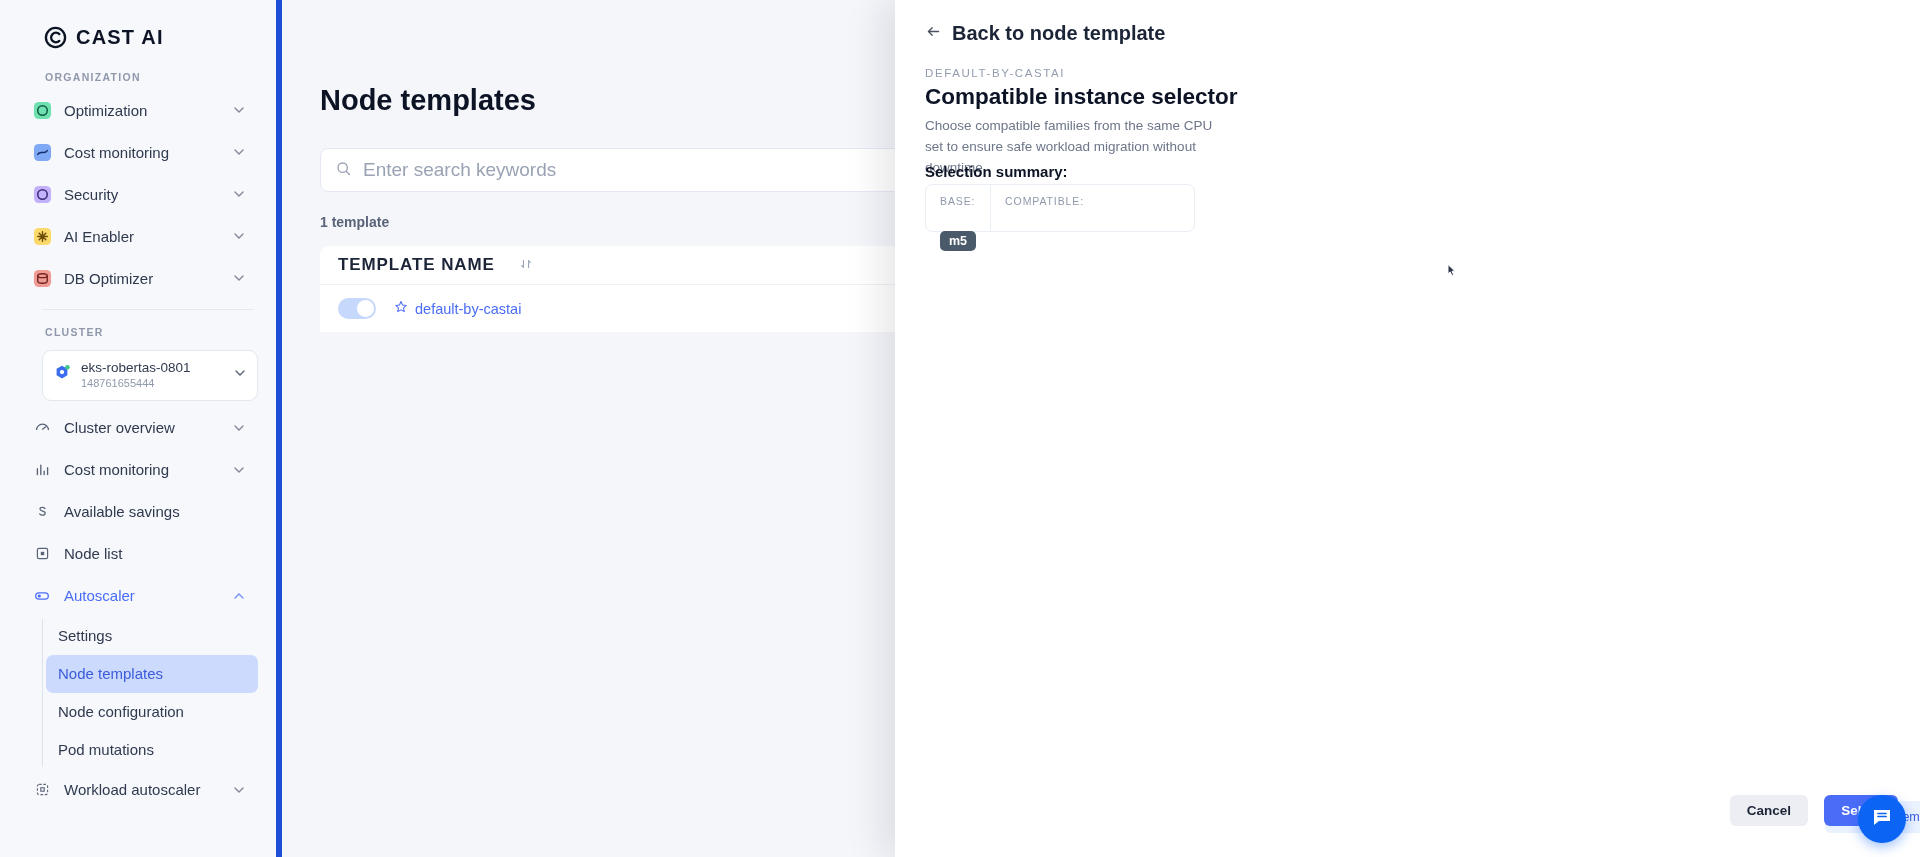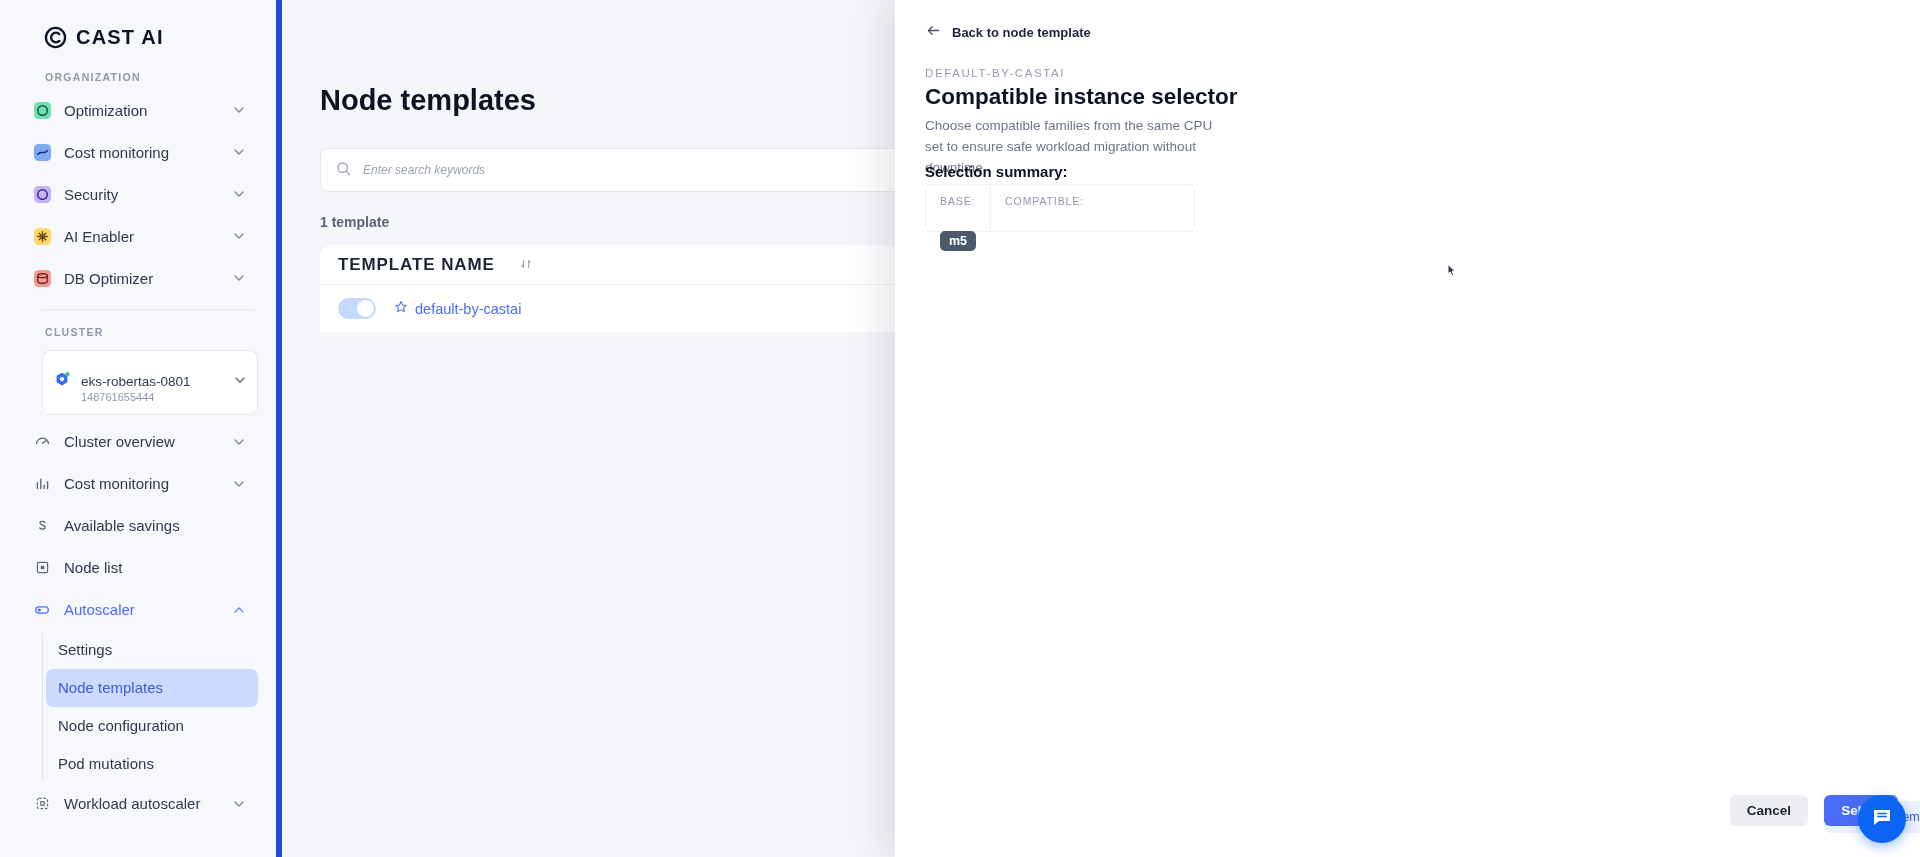--- a/index.html
+++ b/index.html
@@ -45,32 +45,32 @@
     content: ""; position: absolute; left: 42px; top: 2px; bottom: 2px;
     width: 1px; background: #dde3ee;
   }
   .divider { height: 1px; background: #e3e8f1; margin: 10px 22px 0 42px; }
   .cluster-card {
     display: flex; align-items: center; gap: 10px;
     margin: 6px 18px 0 42px; padding: 9px 10px;
     background: #fff; border: 1px solid #e2e7f0; border-radius: 9px; cursor: pointer;
   }
   .cluster-card .meta { flex: 1 1 auto; line-height: 1.25; }
-  .cluster-card .cname { font-size: 13.5px; color: #2f3a4f; margin-top: 14px; }
+  .cluster-card .cname { font-size: 13.5px; color: #2f3a4f; }
   .cluster-card .cid { font-size: 11px; color: #8f98ab; }
 
   
   .main { position: absolute; left: 282px; top: 0; right: 0; height: 857px; background: #f4f6fa; }
   .page-title { position: absolute; left: 38px; top: 84px; font-size: 29px; font-weight: 700; color: #0b1324; }
   .search-box {
     position: absolute; left: 38px; top: 148px; width: 640px; height: 44px;
     background: #fff; border: 1px solid #e4e9f1; border-radius: 8px;
     display: flex; align-items: center; padding: 0 14px; gap: 11px;
   }
-  .search-box .ph { color: #9aa3b4; font-size: 12px; font-style: italic; }
+  .search-box .ph { color: #9aa3b4; font-size: 19px; }
   .tpl-count { position: absolute; left: 38px; top: 214px; font-size: 14px; font-weight: 600; color: #5a6478; }
   .tbl {
     position: absolute; left: 38px; top: 246px; width: 660px;
     background: #fff; border-radius: 9px 9px 0 0; overflow: hidden;
   }
   .tbl-head { display: flex; align-items: center; height: 38px; padding: 0 18px; }
   .tbl-head .col {
     font-size: 17px; font-weight: 700; letter-spacing: .9px; color: #1c2537;
     display: flex; align-items: center; gap: 25px;
   }
@@ -80,21 +80,21 @@
   .row-name { display: flex; align-items: center; gap: 7px; margin-left: 18px; color: #4a6cf7; font-size: 14.5px; cursor: pointer; }
   .row-right { margin-left: auto; display: flex; align-items: center; gap: 7px; color: #4a6cf7; font-size: 14.5px; }
 
   
   .drawer {
     position: absolute; left: 895px; top: 0; width: 1025px; height: 857px;
     background: #fff; box-shadow: -14px 0 34px rgba(17,24,39,.10);
   }
   .back-link {
     position: absolute; left: 30px; top: 22px; display: flex; align-items: center; gap: 10px;
-    font-size: 13px; font-weight: 700; color: #1c2537; cursor: pointer;
+    font-size: 20px; font-weight: 700; color: #1c2537; cursor: pointer;
   }
   .kicker {
     position: absolute; left: 30px; top: 67px;
     font-size: 11.5px; letter-spacing: 1.6px; color: #939cae; font-weight: 500;
   }
   .drawer-title { position: absolute; left: 30px; top: 84px; font-size: 22.5px; font-weight: 700; color: #0b1324; }
   .drawer-sub { position: absolute; left: 30px; top: 116px; width: 300px; font-size: 13.5px; line-height: 1.55; color: #6d7689; }
   .sel-summary-label { position: absolute; left: 30px; top: 163px; font-size: 15px; font-weight: 700; color: #0b1324; }
   .sel-summary {
     position: absolute; left: 30px; top: 184px; width: 270px; height: 48px;

